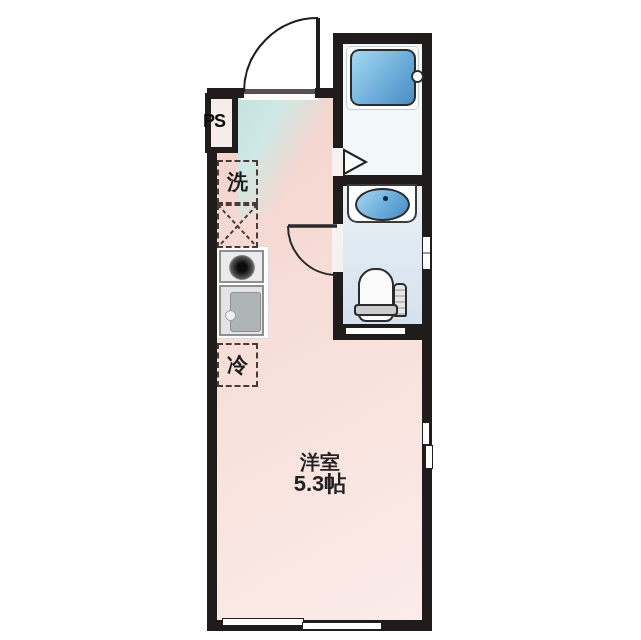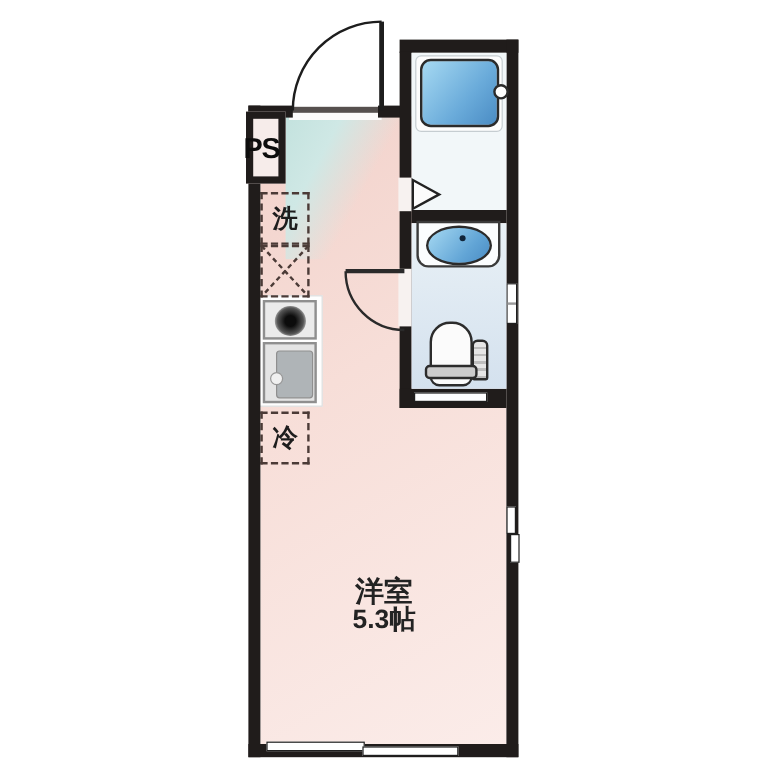--- a/index.html
+++ b/index.html
@@ -51,21 +51,21 @@
   .win-bottom-l{left:222px;top:618px;width:82px;height:8px;}
   .win-bottom-r{left:302px;top:622px;width:80px;height:8px;}
   .win-right-1{left:422px;top:422px;width:8px;height:23px;}
   .win-right-2{left:425px;top:445px;width:8px;height:24px;}
   .win-wc{left:422px;top:236px;width:9px;height:34px;}
   .win-wc::after{content:"";position:absolute;left:0;right:0;top:15px;height:2px;background:#9a9a9a;}
   .inset-bath-bottom{left:345px;top:327px;width:61px;height:8px;}
 
   
   .ps-box{left:205px;top:93px;width:33px;height:60px;background:#f6ecea;border:6px solid var(--wall);}
-  .ps-label{left:203px;top:111px;width:36px;font-size:24px;font-weight:bold;color:#0d0d0d;letter-spacing:-1px;z-index:30;}
+  .ps-label{left:203px;top:111px;width:36px;font-size:18px;font-weight:bold;color:#0d0d0d;letter-spacing:-1px;z-index:30;}
 
   
   .bath-floor{left:343px;top:44px;width:79px;height:131px;background:var(--bath-floor);}
   .tub-deck{left:346px;top:46px;width:73px;height:64px;background:#fdfdfd;border:1.5px solid #c6cdd1;border-radius:5px;}
   .bathtub{left:350px;top:49px;width:66px;height:57px;border:2px solid #2b2b2b;border-radius:9px;
     background:linear-gradient(130deg,var(--water-a) 0%,#6aabda 60%,var(--water-b) 100%);}
   .tub-knob{left:411px;top:70px;width:13px;height:13px;background:#fff;border:2px solid #2b2b2b;border-radius:50%;}
   .toilet-floor{left:343px;top:186px;width:79px;height:138px;
     background:linear-gradient(180deg,#e9f1f6 0%,#d4e1ee 100%);}
   .basin-counter{left:347px;top:184px;width:70px;height:39px;background:#fbfdfe;border:2px solid #3a3a3a;
@@ -75,21 +75,21 @@
   .basin-dot{left:383px;top:196px;width:5px;height:5px;background:#11253a;border-radius:50%;}
   .toilet-bowl{left:358px;top:268px;width:36px;height:54px;background:#fbfbfb;border:2px solid #2c2c2c;
     border-radius:17px 17px 8px 8px;}
   .toilet-tank{left:393px;top:283px;width:14px;height:34px;background:#e2e2e2;border:2px solid #2c2c2c;
     border-radius:5px 5px 2px 2px;
     background-image:repeating-linear-gradient(180deg,#e6e6e6 0 4px,#bdbdbd 4px 6px);}
   .toilet-seat{left:354px;top:304px;width:44px;height:12px;background:#cccccc;border:2px solid #2c2c2c;border-radius:4px;}
 
   
   .room-label{left:260px;top:451px;width:120px;text-align:center;color:#232323;font-weight:bold;}
-  .room-name{font-size:24px;line-height:22px;margin-top:32px;}
+  .room-name{font-size:20px;line-height:22px;}
   .room-size{font-size:22px;line-height:22px;}
 
   .overlay-svg{left:0;top:0;width:641px;height:640px;pointer-events:none;}
 </style>
 </head>
 <body>
 
 <div class="plan">
 
   <div class="abs floor-main"></div>

